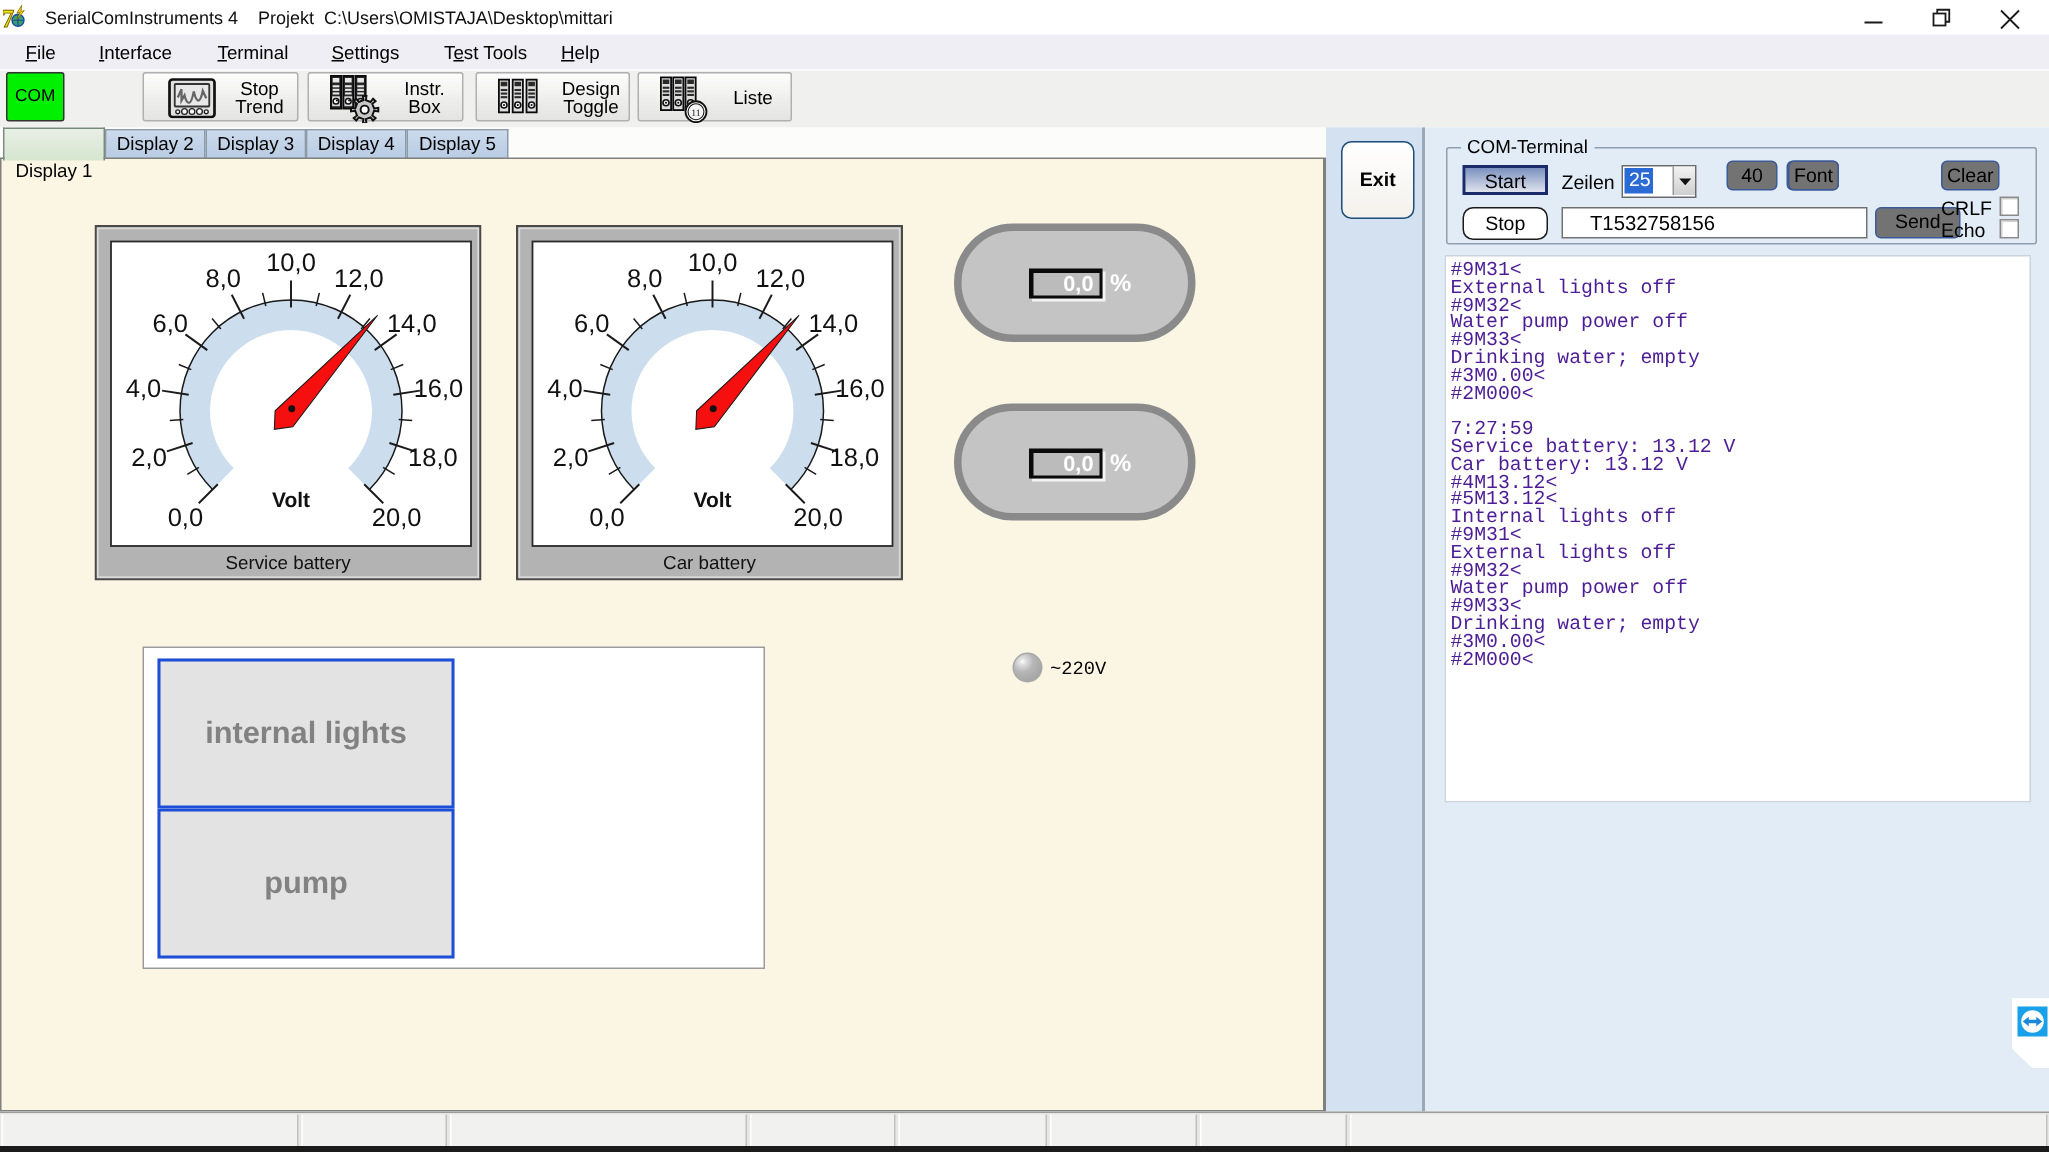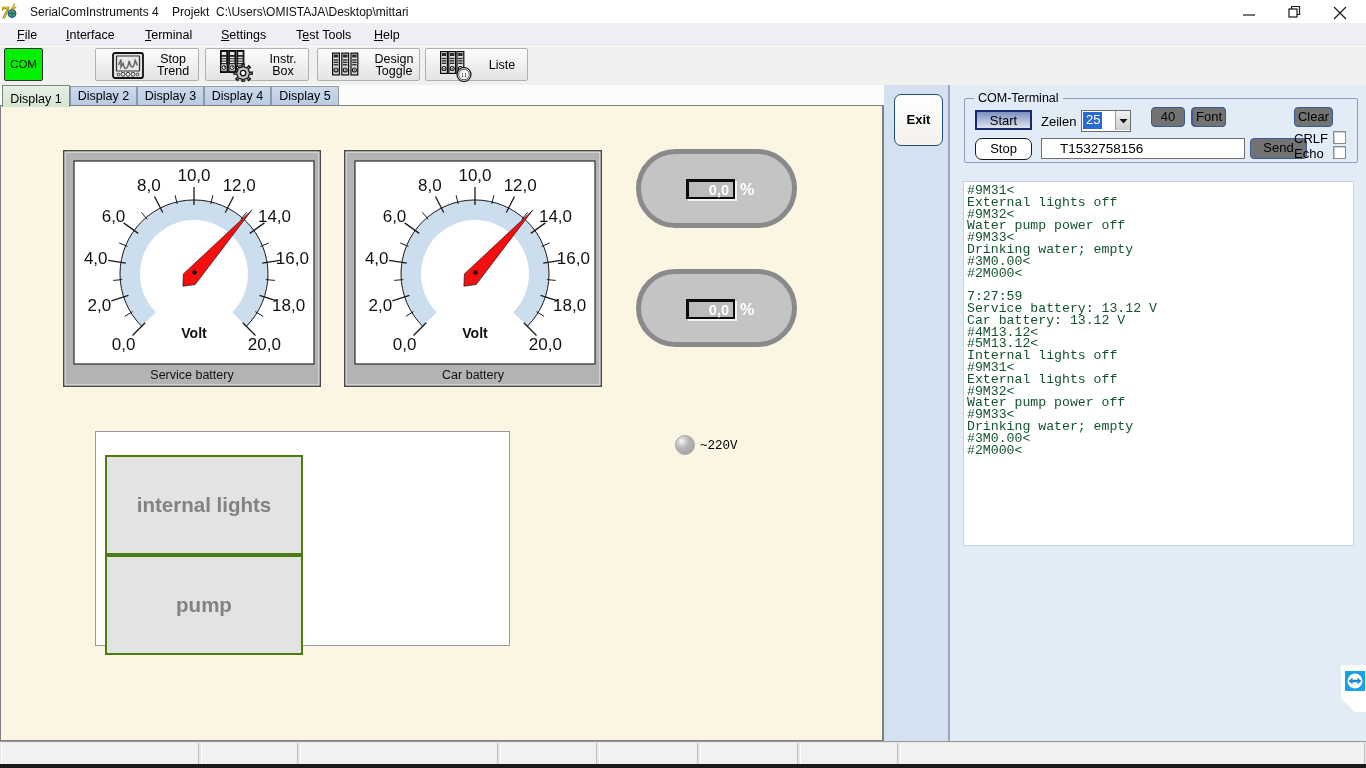--- a/index.html
+++ b/index.html
@@ -11,49 +11,49 @@
 #menubar { left:0; top:23px; width:1366px; height:23px; background:#eeeef4; }
 .menu-item { position:absolute; top:4.5px; font-size:12.5px; color:#000; }
 
 #toolbar { left:0; top:46px; width:1366px; height:39px; background:#f0f0ee; border-top:1px solid #fdfdfd; }
 .tbtn { position:absolute; top:1px; height:33px; background:linear-gradient(#fdfdfd,#ededeb 60%,#e4e4e2); border:1px solid #b0b0b0; border-radius:2px; }
 .tbtn-txt { position:absolute; font-size:12.5px; color:#000; text-align:center; line-height:11.5px; }
 
 #tabbar { left:0; top:85px; width:884px; height:22px; background:#fcfcfa; }
 .tab { position:absolute; font-size:12.5px; text-align:center; border:1px solid #8a9aaa; border-bottom:none; }
 .tab.inactive { top:1px; height:34px; background:linear-gradient(#ccdaec,#a8c0dc); padding-top:2px; }
-.tab.active { top:0; height:22px; background:linear-gradient(#e9efe6,#d5e6cf); border:1px solid #7a8a7a; border-bottom:none; padding-top:6px; z-index:2; }
+.tab.active { top:0; height:22px; background:linear-gradient(#e9efe6,#d5e6cf); border:1px solid #7a8a7a; border-bottom:none; padding-top:21px; z-index:2; }
 #tabline { left:0; top:105px; width:884px; height:1px; background:#808080; }
 
 #main { left:0px; top:106px; width:884px; height:635px; background:#faf6e3; border-left:1px solid #808080; border-right:2px solid #808080; border-bottom:1px solid #808080; }
 
 .pill { position:absolute; background:#c4c4c4; border:5px solid #8a8a8a; border-radius:40px; }
 .pill-disp { position:absolute; left:45px; width:49px; height:20px; background:#bbbbbb; border:3px solid #0a0a0a; border-right-width:2px; border-bottom-width:2px; box-shadow:2px 2px 0 #f2f2f2; color:#fff; font-size:14.5px; font-weight:bold; text-align:right; padding-right:4px; line-height:16px; }
 .pill-pct { position:absolute; left:99px; color:#fff; font-size:16px; font-weight:bold; }
 
 #btngrid { left:94px; top:325px; width:415px; height:215px; background:#fff; border:1.5px solid #9a9a9a; }
 .gbtn { position:absolute; background:#e3e3e3; color:#828282; font-weight:bold; font-size:20.5px; display:flex; align-items:center; justify-content:center; font-family:"Liberation Sans",sans-serif; }
-.gbtn.red { border:2px solid #4d7c0f;margin-top:16px; }
+.gbtn.red { border:2px solid #1d4ed8; }
 .gbtn.grey { border:1.5px solid #a8a8a8; }
 
 #rpanel { left:884px; top:85px; width:482px; height:656px; background:#e1ecf7; }
 #exitcol { left:884px; top:85px; width:66px; height:656px; background:#d3e1f0; border-right:2px solid #9aa8b8; }
 #exitbtn { left:894px; top:94px; width:49px; height:52px; background:linear-gradient(#ffffff,#f4f1ec); border:1.6px solid #1f4e79; border-radius:7px; font-size:13px; font-weight:bold; text-align:center; line-height:49px; color:#000; }
 #grpbox { left:964px; top:98px; width:394px; height:65px; border:1px solid #90a0b0; border-radius:2px; }
 #grplabel { left:974px; top:91px; background:#e1ecf7; padding:0 4px; font-size:12.5px; color:#000; }
 .rbtn { position:absolute; background:#737373; border:1.4px solid #3c5a96; border-radius:4px; font-size:13px; color:#000; text-align:center; }
 #startbtn { left:975px; top:110px; width:57px; height:20px; background:linear-gradient(#7b90bf,#dfe3ed); border:2px solid #1a2a6a; font-size:13px; text-align:center; line-height:17px; }
 #stopbtn { left:975px; top:138px; width:57px; height:22px; background:#fff; border:1.8px solid #1a1a1a; border-radius:7px; font-size:13px; text-align:center; line-height:19px; }
 #combo { left:1081px; top:110px; width:50px; height:22px; background:#fff; border:1.5px solid #6a6a6a; }
 #combo-sel { position:absolute; left:1px; top:1px; width:19px; height:17px; background:#2a6ad4; color:#fff; font-size:13px; padding-left:3px; }
 #combo-arrow { position:absolute; right:0px; top:0px; width:15px; height:19px; background:linear-gradient(#f2f2f2,#cfcfcf); border-left:1px solid #999; }
 #sendinput { left:1041px; top:138px; width:204px; height:21px; background:#fff; border:1.3px solid #707070; font-size:13.5px; padding:2px 0 0 18px; color:#000; }
 .chklabel { position:absolute; font-size:13px; color:#000; }
 .chk { position:absolute; width:13px; height:13px; background:#fff; border:1px solid #8a8a8a; box-shadow:inset 1px 1px 0 #d0d0d0; }
-#term { left:963px; top:181px; width:391px; height:365px; background:#fff; border:1px solid #c8d4e0; font-family:"Liberation Mono",monospace; font-size:13.2px; line-height:11.8px; color:#14532d; padding:3px 0 0 3px; white-space:pre; overflow:hidden; }
+#term { left:963px; top:170px; width:391px; height:365px; background:#fff; border:1px solid #c8d4e0; font-family:"Liberation Mono",monospace; font-size:13.2px; line-height:11.8px; color:#4c1d95; padding:3px 0 0 3px; white-space:pre; overflow:hidden; }
 
 #statusbar { left:0; top:741px; width:1366px; height:23px; background:#e7e7e5; border-top:1px solid #9a9a9a; }
 .seg { position:absolute; top:1px; height:21px; background:#f1f1ef; border-left:1px solid #fff; border-right:1px solid #c0c0c0; }
 #blackbar { left:0; top:764px; width:1366px; height:4px; background:#1b1b1b; }
 .capline { stroke:#1a1a1a; stroke-width:1.2; fill:none; }
 </style></head>
 <body>
 <div id="root">
 <div class="abs" id="titlebar">
   <div class="abs" style="left:2px;top:3px;"><svg width="17" height="17" viewBox="0 0 17 17">

